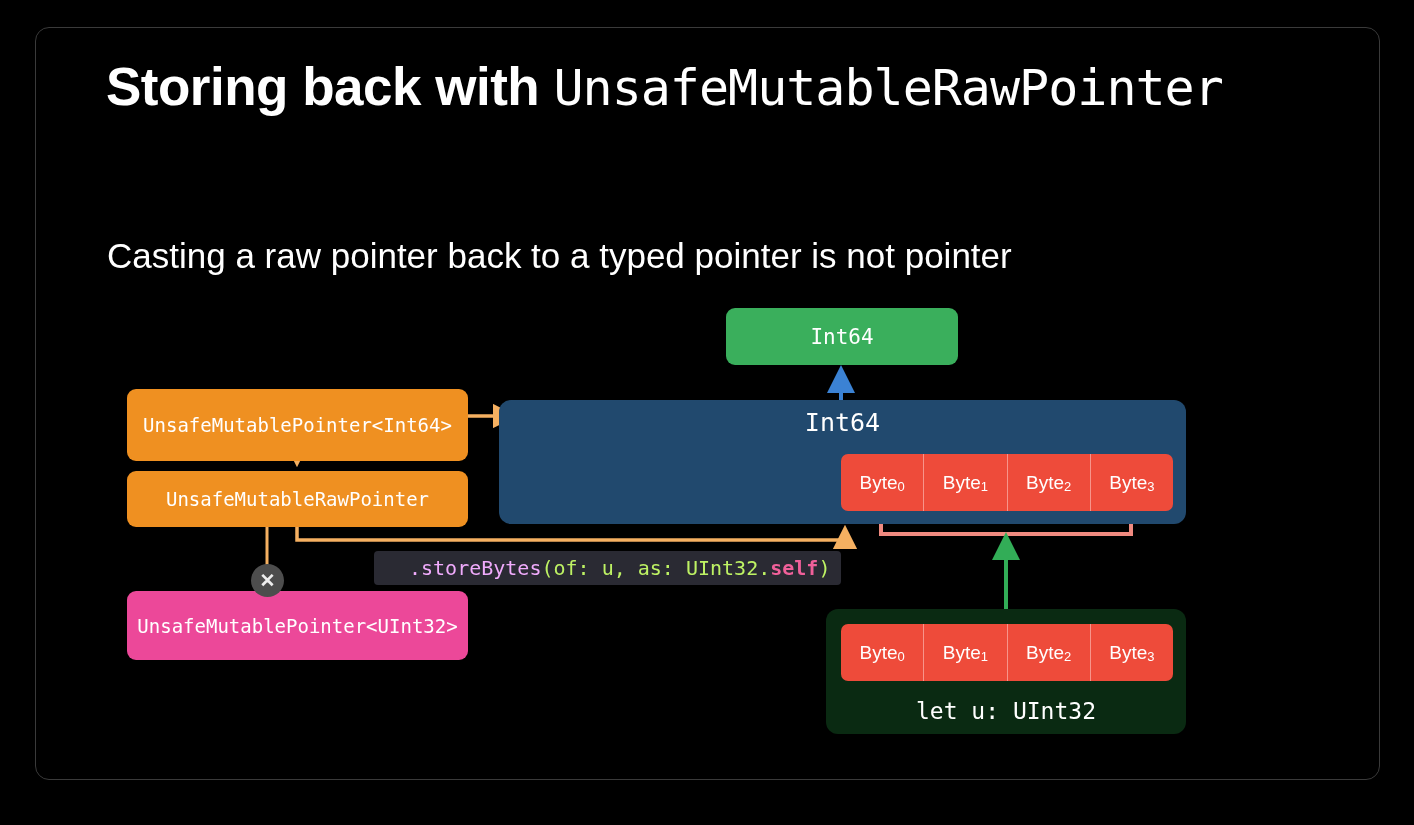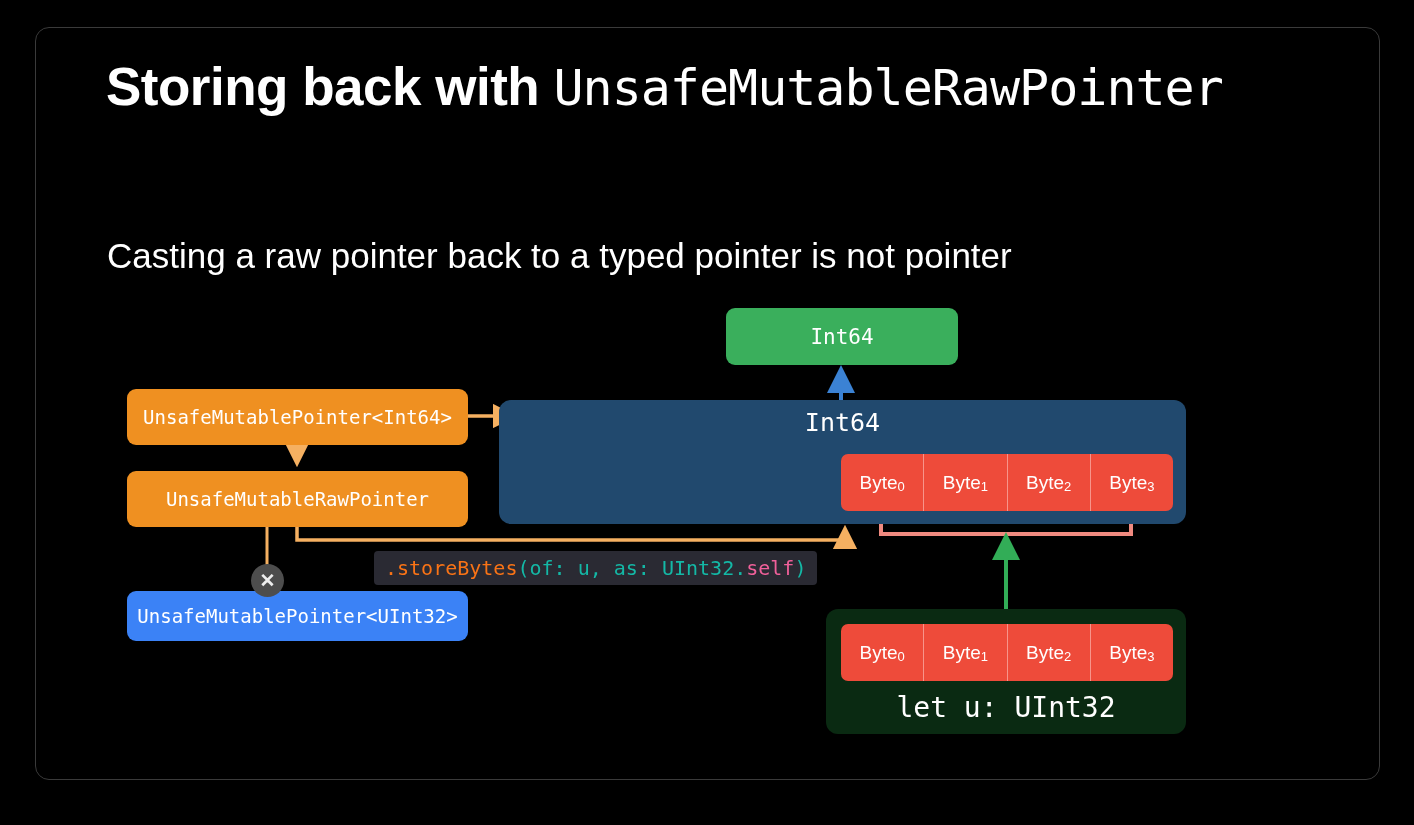--- a/index.html
+++ b/index.html
@@ -73,36 +73,36 @@
   .box-green-type {
     left: 726px; top: 308px;
     width: 232px; height: 57px;
     background: #3aaf5c;
     font-size: 21px;
     border-radius: 9px;
   }
 
   .box-orange-1 {
     left: 127px; top: 389px;
-    width: 341px; height: 56px;
+    width: 341px; height: 72px;
     background: #ef9021;
     font-size: 19px;
     border-radius: 9px;
   }
   .box-orange-2 {
     left: 127px; top: 471px;
     width: 341px; height: 56px;
     background: #ef9021;
     font-size: 19px;
     border-radius: 9px;
   }
   .box-grey {
     left: 127px; top: 591px;
-    width: 341px; height: 50px;
-    background: #3b82f6;
+    width: 341px; height: 69px;
+    background: #ec4899;
     font-size: 19px;
     border-radius: 9px;
   }
 
   .mem-blue {
     position: absolute;
     left: 499px; top: 400px;
     width: 687px; height: 124px;
     background: #21496e;
     border-radius: 12px;
@@ -157,38 +157,38 @@
     width: 360px; height: 125px;
     background: #0a2a12;
     border-radius: 12px;
   }
   .darkgreen-label {
     position: absolute;
     left: 0; bottom: 10px;
     width: 360px;
     text-align: center;
     font-family: "DejaVu Sans Mono", monospace;
-    font-size: 28px;
+    font-size: 23px;
     color: #ffffff;
   }
 
   .code-chip {
     position: absolute;
     left: 374px; top: 551px;
     padding: 5px 11px;
     background: #2a2a33;
     border-radius: 4px;
     font-family: "DejaVu Sans Mono", monospace;
     font-size: 20px;
     color: #ffffff;
     white-space: nowrap;
   }
-  .tok-purple { color: #f97316; }
-  .tok-white  { color: #14b8a6; margin-top: 35px; }
-  .tok-pink   { color: #f0609a; font-weight: normal; }
+  .tok-purple { color: #f0abfc; margin-left: 24px; }
+  .tok-white  { color: #bef264; margin-top: 35px; }
+  .tok-pink   { color: #f0609a; font-weight: bold; }
 
   .x-badge {
     position: absolute;
     left: 251px; top: 564px;
     width: 33px; height: 33px;
     border-radius: 50%;
     background: #4d4d4d;
     display: flex;
     align-items: center;
     justify-content: center;

